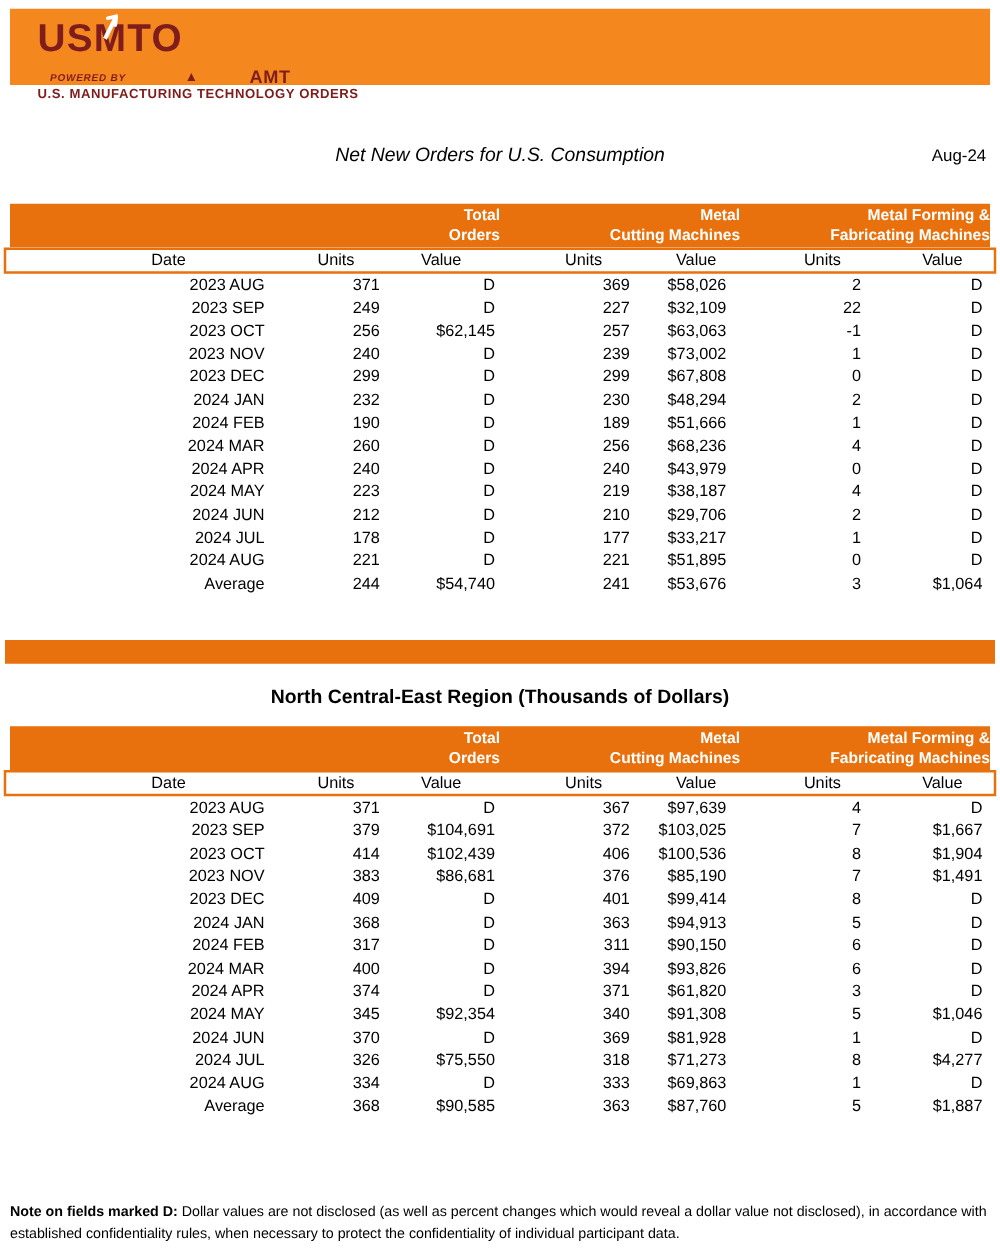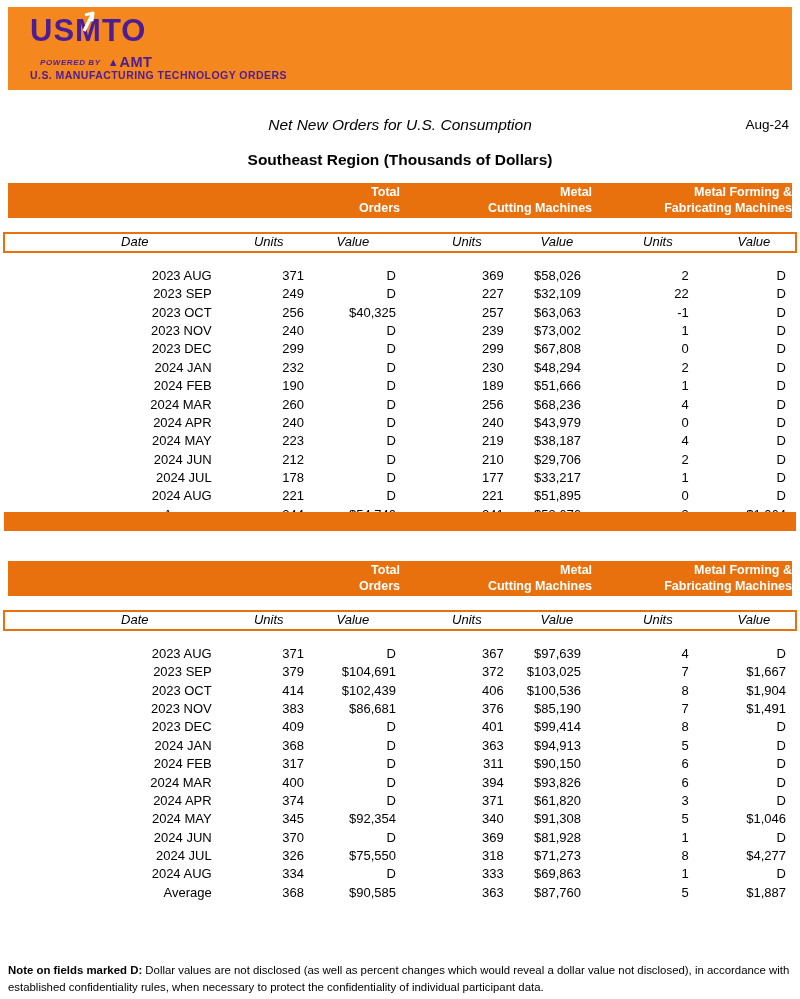--- a/index.html
+++ b/index.html
@@ -4,24 +4,24 @@
 <style>
   :root { --accent:#E8710D; --banner:#F5871F; }
   * { margin:0; padding:0; box-sizing:border-box; }
   html,body { background:#fff; }
   body {
     width:800px; height:999px; position:relative; overflow:hidden;
     font-family:"Liberation Sans", sans-serif; color:#000;
   }
 
   
-  .banner { position:absolute; left:8px; top:7px; width:784px; height:83px; background:var(--banner); color:#4c1d95; }
+  .banner { position:absolute; left:8px; top:7px; width:784px; height:61px; background:var(--banner); color:#7f1d1d; }
   .logo-text { position:absolute; left:22px; top:6px; font-size:31px; font-weight:800; letter-spacing:1px; }
   .logo-arrow { position:absolute; left:70px; top:0px; }
-  .powered { position:absolute; left:32px; top:47px; display:flex; align-items:center; }
+  .powered { position:absolute; left:32px; top:47px; display:flex; align-items:center;gap:40px; }
   .powered-by { font-style:italic; font-weight:bold; font-size:8px; letter-spacing:0.6px; }
   .amt-tri { font-size:11px; margin-left:7px; line-height:1; }
   .amt { font-weight:800; font-size:14.5px; letter-spacing:0.5px; margin-left:1px; }
   .tagline { position:absolute; left:22px; top:62px; font-weight:bold; font-size:10.5px; letter-spacing:0.45px; }
 
   
   .report-title { position:absolute; top:116px; left:0; width:100%; text-align:center; font-style:italic; font-size:15.5px; }
   .report-period { position:absolute; top:117px; right:11px; font-size:13.5px; }
 
   
@@ -34,21 +34,21 @@
   .band {
     background:var(--accent); color:#fff; height:35px;
     display:grid; grid-template-columns:27% 23% 24.5% 25.5%;
     font-weight:bold; font-size:12.5px; text-align:center;
   }
   .band .g { padding-top:2px; line-height:15.5px;text-align:right; }
 
   .subhead {
     display:grid; grid-template-columns:27% 11% 12% 13.5% 11% 14% 11.5%;
     border:2px solid var(--accent); background:#fff;
-    margin:14px -5px; padding:0 3px; height:21px; line-height:16px; font-size:13px;font-style:italic;
+    margin:0 -5px; padding:0 3px; height:21px; line-height:16px; font-size:13px;
   }
   .subhead span { text-align:center; }
   .subhead .c-date { padding-left:42px; }
   .subhead .c-u1 { padding-left:12px; }
   .subhead .c-u2 { padding-left:28px; }
   .subhead .c-v2 { padding-left:16px; }
   .subhead .c-u3 { padding-left:22px; }
   .subhead .c-v3 { padding-left:14px; }
 
   .tbody .row {
@@ -85,21 +85,20 @@
     <span class="amt-tri">▲</span>
     <span class="amt">AMT</span>
   </div>
   <div class="tagline">U.S. MANUFACTURING TECHNOLOGY ORDERS</div>
 </header>
 
 <div class="report-title">Net New Orders for U.S. Consumption</div>
 <div class="report-period">Aug-24</div>
 
 <section class="region" id="region-0">
-  <h2 class="region-title">Southeast Region (Thousands of Dollars)</h2>
   <div class="table">
     <div class="band">
       <div class="g"></div>
       <div class="g">
         <div>Total</div>
         <div>Orders</div>
       </div>
       <div class="g">
         <div>Metal</div>
         <div>Cutting Machines</div>
@@ -133,21 +132,21 @@
           <span class="c-u1">249</span>
           <span class="c-v1">D</span>
           <span class="c-u2">227</span>
           <span class="c-v2">$32,109</span>
           <span class="c-u3">22</span>
           <span class="c-v3">D</span>
         </div>
         <div class="row">
           <span class="c-date">2023 OCT</span>
           <span class="c-u1">256</span>
-          <span class="c-v1">$40,325</span>
+          <span class="c-v1">$62,145</span>
           <span class="c-u2">257</span>
           <span class="c-v2">$63,063</span>
           <span class="c-u3">-1</span>
           <span class="c-v3">D</span>
         </div>
         <div class="row">
           <span class="c-date">2023 NOV</span>
           <span class="c-u1">240</span>
           <span class="c-v1">D</span>
           <span class="c-u2">239</span>
@@ -245,20 +244,21 @@
           <span class="c-u3">3</span>
           <span class="c-v3">$1,064</span>
         </div>
       </div>
   </div>
 </section>
 
 <div class="separator"></div>
 
 <section class="region" id="region-1">
+  <h2 class="region-title">North Central-East Region (Thousands of Dollars)</h2>
   <div class="table">
     <div class="band">
       <div class="g"></div>
       <div class="g">
         <div>Total</div>
         <div>Orders</div>
       </div>
       <div class="g">
         <div>Metal</div>
         <div>Cutting Machines</div>

